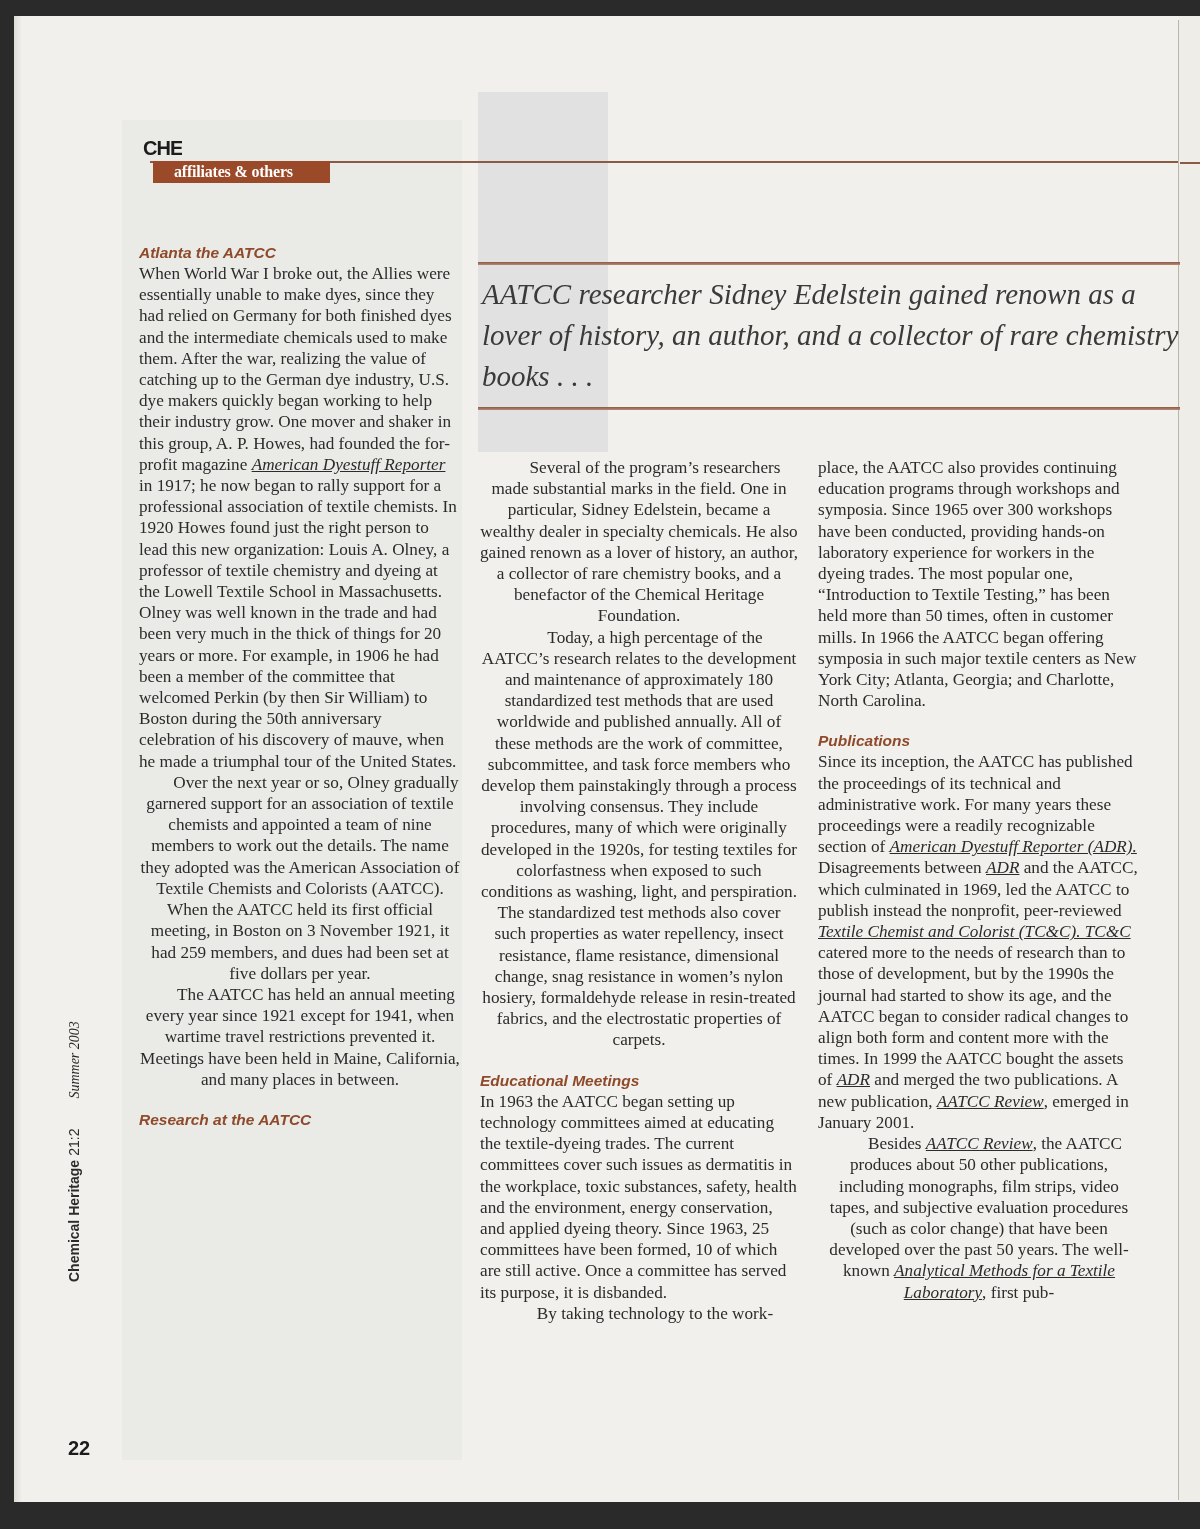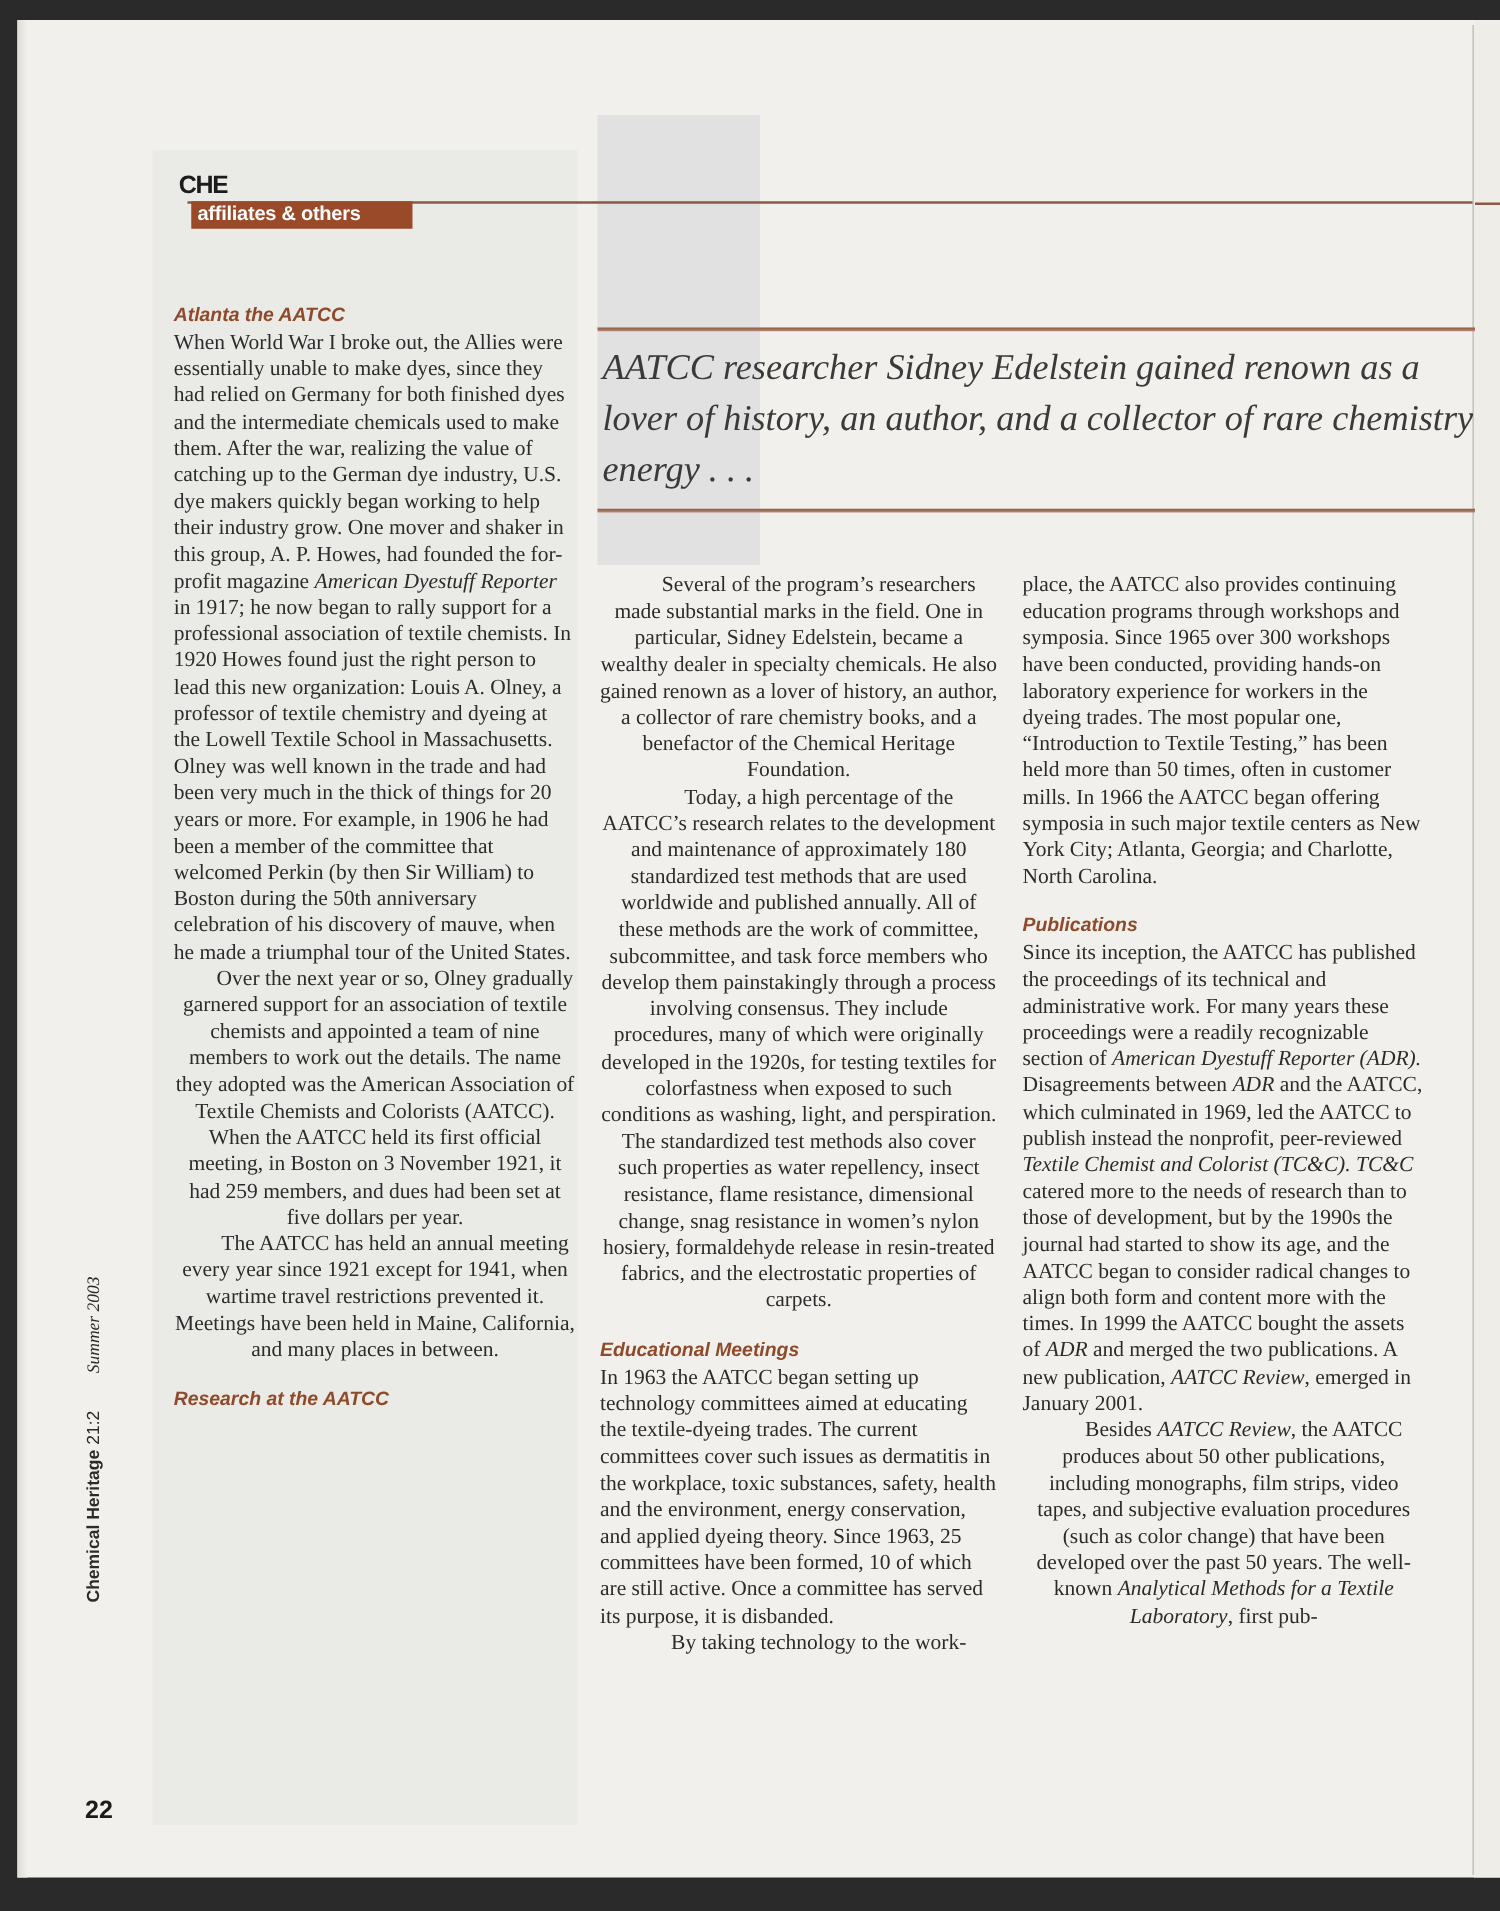--- a/index.html
+++ b/index.html
@@ -38,22 +38,22 @@
   }
   .che-logo {
     position: absolute; left: 143px; top: 138px;
     font-family: "Liberation Sans", sans-serif; font-weight: 700;
     font-size: 20px; letter-spacing: -1px; color: #1c1c1c; line-height: 1;
     height: 22px; overflow: hidden;
   }
   .section-tag {
     position: absolute; left: 153px; top: 161px; width: 177px; height: 22px;
     background: #9a4a28; color: #fff;
-    font-family: Liberation Sans, sans-serif; font-weight: 700;
-    font-size: 16px; line-height: 22px; padding-left: 5px; box-sizing: border-box;
+    font-family: Liberation Serif, serif; font-weight: 700;
+    font-size: 16px; line-height: 22px; padding-left: 21px; box-sizing: border-box;
     letter-spacing: -0.2px;
   }
   .col {
     position: absolute; font-size: 17.2px; line-height: 21.2px; color: #2b2b2b;
   }
   .col p { margin: 0; }
   .col p.indent { text-indent: 32px; text-align: center; }
   .col .sub {
     font-family: "Liberation Sans", sans-serif; font-weight: 700; font-style: italic;
     color: #8e4a2a; font-size: 15.5px; line-height: 21px; margin: 0;
@@ -79,21 +79,21 @@
     transform: rotate(-90deg); transform-origin: left top;
     white-space: nowrap; font-size: 14px; color: #2b2b2b;
   }
   .folio .mag { font-family: "Liberation Sans", sans-serif; font-weight: 700; }
   .folio .vol { font-family: "Liberation Sans", sans-serif; font-weight: 400; margin-left: 4px; }
   .folio .season { font-family: "Liberation Serif", serif; font-style: italic; margin-left: 30px; }
   .page-number {
     position: absolute; left: 68px; top: 1437px;
     font-family: "Liberation Sans", sans-serif; font-weight: 700; font-size: 20px; color: #1c1c1c;
   }
-  i { font-style: italic; }
+  i { font-style: italic; text-decoration: underline; }
 </style>
 </head>
 <body>
 
 <div class="page"></div>
 <div class="page-edge"></div>
 <div class="ghost" style="left:122px;top:120px;width:340px;height:1340px;"></div>
 <div class="ghost" style="left:478px;top:92px;width:130px;height:360px;background:rgba(150,160,170,0.18);"></div>
 <div class="right-sliver"></div>
 <div class="gutter"></div>
@@ -107,21 +107,21 @@
   <h3 class="sub">Atlanta the AATCC</h3>
   <p><span>When World War I broke out, the Allies were essentially unable to make dyes, since they had relied on Germany for both finished dyes and the intermediate chemicals used to make them. After the war, realizing the value of catching up to the German dye industry, U.S. dye makers quickly began working to help their industry grow. One mover and shaker in this group, A. P. Howes, had founded the for-profit magazine </span><i>American Dyestuff Reporter</i><span> in 1917; he now began to rally support for a professional association of textile chemists. In 1920 Howes found just the right person to lead this new organization: Louis A. Olney, a professor of textile chemistry and dyeing at the Lowell Textile School in Massachusetts. Olney was well known in the trade and had been very much in the thick of things for 20 years or more. For example, in 1906 he had been a member of the committee that welcomed Perkin (by then Sir William) to Boston during the 50th anniversary celebration of his discovery of mauve, when he made a triumphal tour of the United States.</span></p>
   <p class="indent">Over the next year or so, Olney gradually garnered support for an association of textile chemists and appointed a team of nine members to work out the details. The name they adopted was the American Association of Textile Chemists and Colorists (AATCC). When the AATCC held its first official meeting, in Boston on 3 November 1921, it had 259 members, and dues had been set at five dollars per year.</p>
   <p class="indent">The AATCC has held an annual meeting every year since 1921 except for 1941, when wartime travel restrictions prevented it. Meetings have been held in Maine, California, and many places in between.</p>
   <div class="gap"></div>
   <h3 class="sub">Research at the AATCC</h3>
 </div>
 
 <div class="pull">
   <div class="rule"></div>
-  <div class="quote">AATCC researcher Sidney Edelstein gained renown as a lover of history, an author, and a collector of rare chemistry energy . . .</div>
+  <div class="quote">AATCC researcher Sidney Edelstein gained renown as a lover of history, an author, and a collector of rare chemistry books . . .</div>
   <div class="rule"></div>
 </div>
 
 <div class="col col2">
   <p class="indent">Several of the program’s researchers made substantial marks in the field. One in particular, Sidney Edelstein, became a wealthy dealer in specialty chemicals. He also gained renown as a lover of history, an author, a collector of rare chemistry books, and a benefactor of the Chemical Heritage Foundation.</p>
   <p class="indent">Today, a high percentage of the AATCC’s research relates to the development and maintenance of approximately 180 standardized test methods that are used worldwide and published annually. All of these methods are the work of committee, subcommittee, and task force members who develop them painstakingly through a process involving consensus. They include procedures, many of which were originally developed in the 1920s, for testing textiles for colorfastness when exposed to such conditions as washing, light, and perspiration. The standardized test methods also cover such properties as water repellency, insect resistance, flame resistance, dimensional change, snag resistance in women’s nylon hosiery, formaldehyde release in resin-treated fabrics, and the electrostatic properties of carpets.</p>
   <div class="gap"></div>
   <h3 class="sub">Educational Meetings</h3>
   <p>In 1963 the AATCC began setting up technology committees aimed at educating the textile-dyeing trades. The current committees cover such issues as dermatitis in the workplace, toxic substances, safety, health and the environment, energy conservation, and applied dyeing theory. Since 1963, 25 committees have been formed, 10 of which are still active. Once a committee has served its purpose, it is disbanded.</p>
   <p class="indent">By taking technology to the work-</p>

